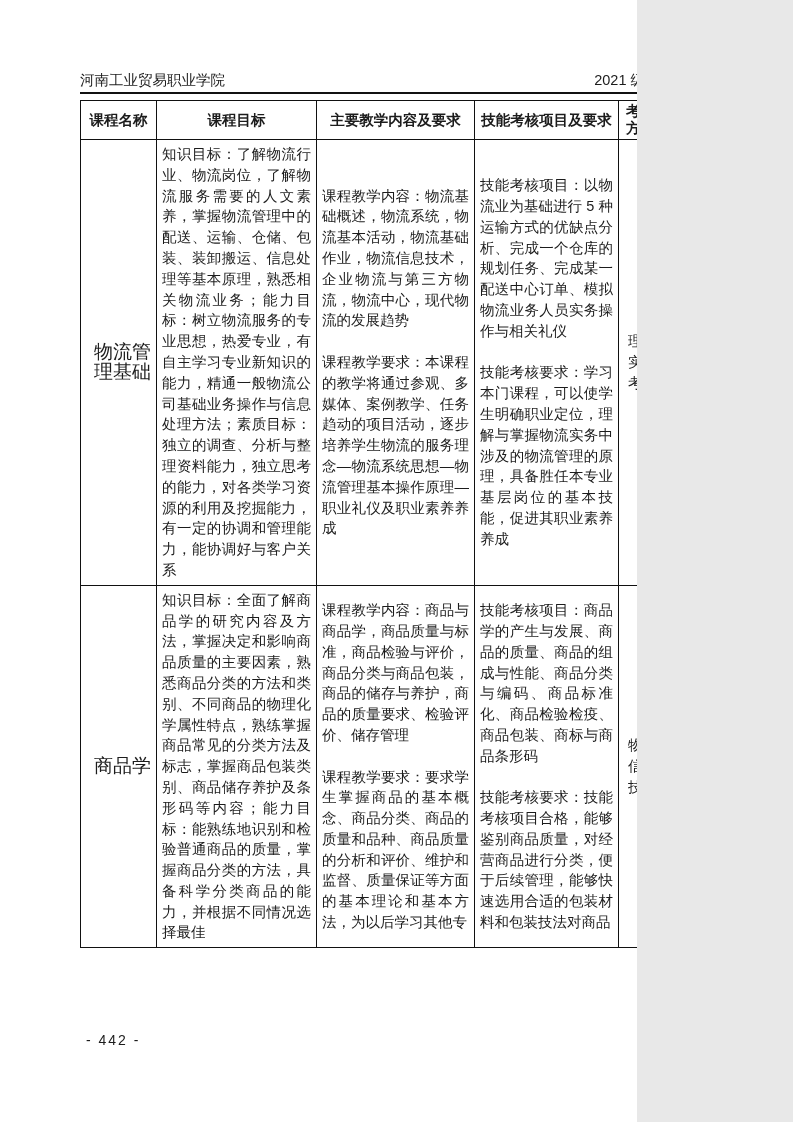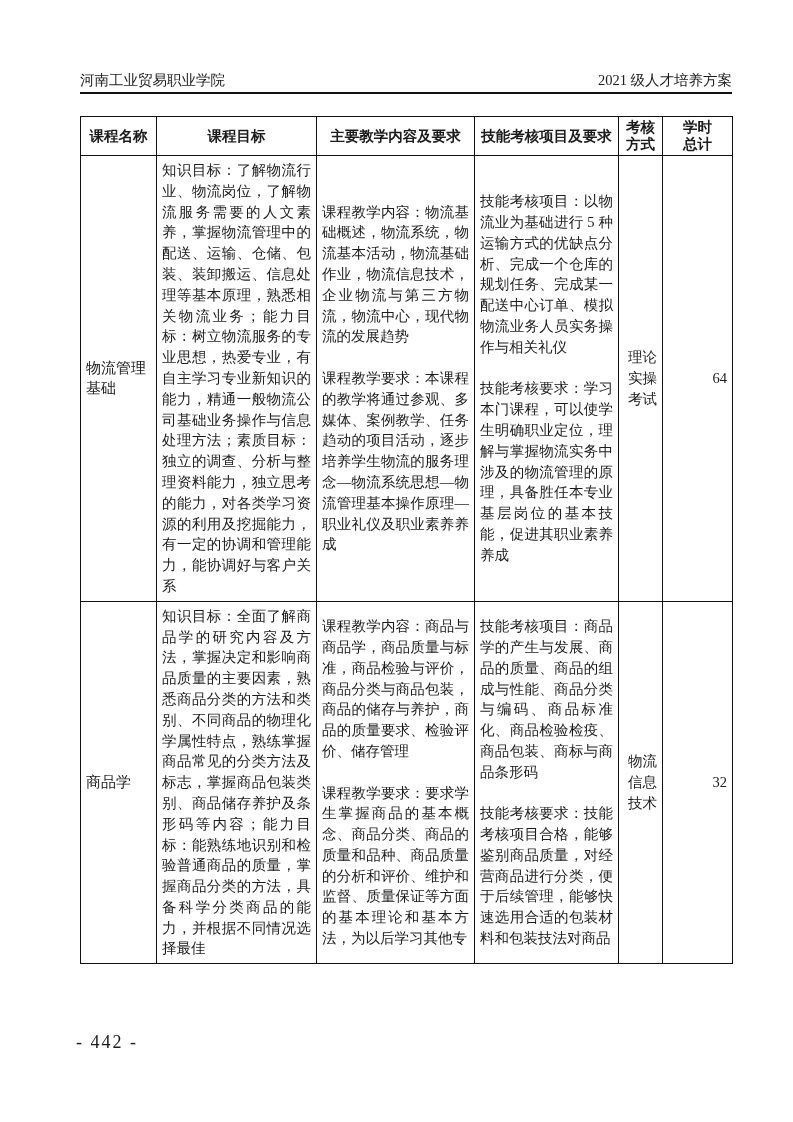--- a/index.html
+++ b/index.html
@@ -1,70 +1,70 @@
 <!DOCTYPE html>
 <html><head>
 <meta charset="utf-8">
 <style>
   html,body{margin:0;padding:0;background:#e8e8e8;}
   .page{
     position:relative;
-    width:793px;height:1122px;
+    width:637px;height:1122px;
     background:#ffffff;
-    font-family:Liberation Serif, serif;
+    font-family:Liberation Sans, sans-serif;
     color:#1c1c1c;
     overflow:hidden;
   }
   .doc-header{
     position:absolute;left:80px;top:71px;width:652px;
     display:flex;justify-content:space-between;align-items:flex-end;
     font-size:14.5px;
   }
   .doc-header-rule{
     position:absolute;left:80px;top:92px;width:652px;height:0;
     border-top:2px solid #111;
   }
   table.courses{
-    position:absolute;left:80px;top:116px;
+    position:absolute;left:80px;top:100px;
     border-collapse:collapse;table-layout:fixed;width:652px;
     font-size:14.5px;line-height:20.8px;
   }
   table.courses th, table.courses td{
     border:1.5px solid #111;
     padding:4px 5px;
     vertical-align:middle;
     box-sizing:border-box;
     overflow:hidden;
   }
   table.courses th{
     font-weight:bold;font-size:14.5px;line-height:17px;
     text-align:center;white-space:pre;height:34px;padding:2px 1px;
   }
   td.cell-text{
     text-align:justify;
     white-space:pre-line;
   }
   td.name-cell{
-    text-align:left;vertical-align:middle;white-space:normal;
-    word-break:break-all;font-size:15px;
+    text-align:right;vertical-align:middle;white-space:normal;
+    word-break:break-all;font-size:19px;
   }
   td.method-cell{
     text-align:right;vertical-align:middle;
     white-space:normal;word-break:break-all;
     padding:2px 6px;
   }
   td.hours-cell{text-align:right;vertical-align:middle;}
   tr.row-cont{height:88px;}
   tr.row-cont td{vertical-align:top;}
   tr.row-logistics{height:445px;}
   tr.row-commodity{height:340px;}
   td.objectives-cell{vertical-align:top;}
   .page-number{
-    position:absolute;left:76px;top:1032px;
-    font-size:18px;letter-spacing:2px;
+    position:absolute;left:86px;top:1032px;
+    font-size:14px;letter-spacing:2px;
   }
 </style>
 </head>
 <body>
 
 <div class="page">
 
   <div class="doc-header">
     <span>河南工业贸易职业学院</span>
     <span>2021 级人才培养方案</span>

